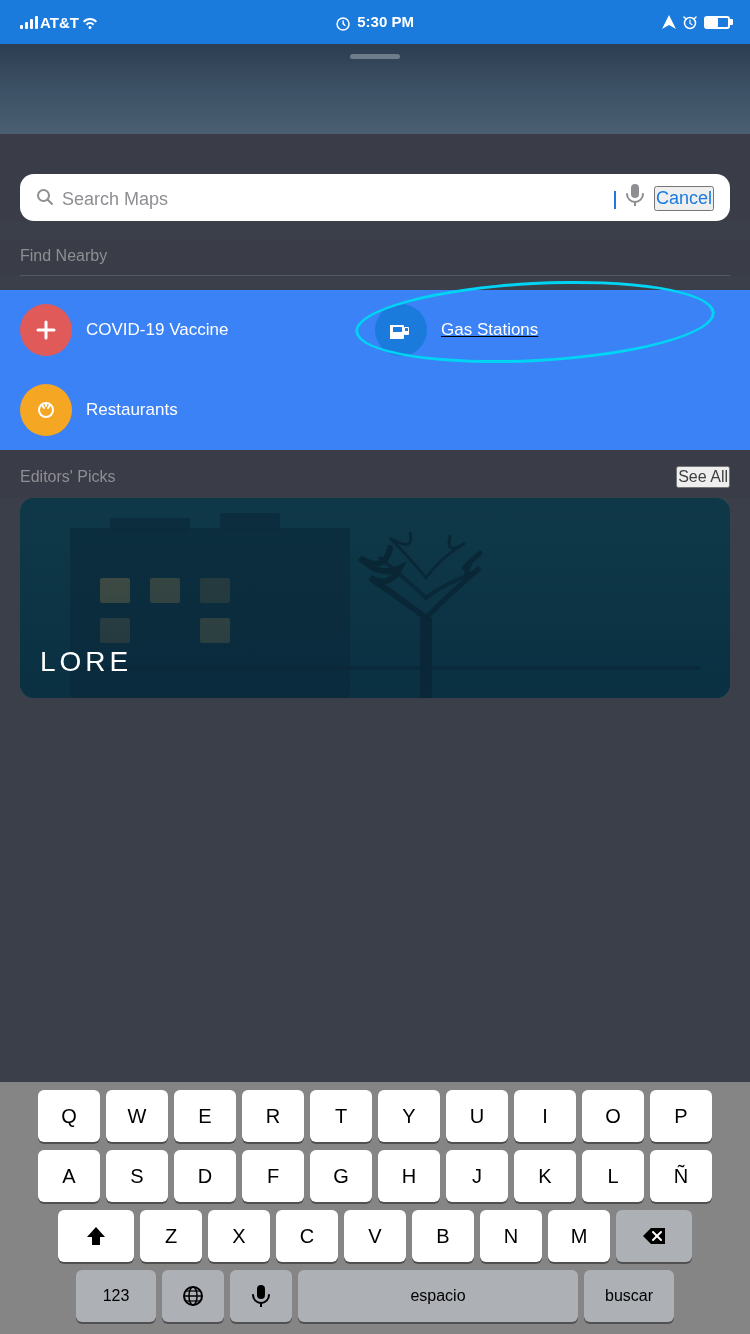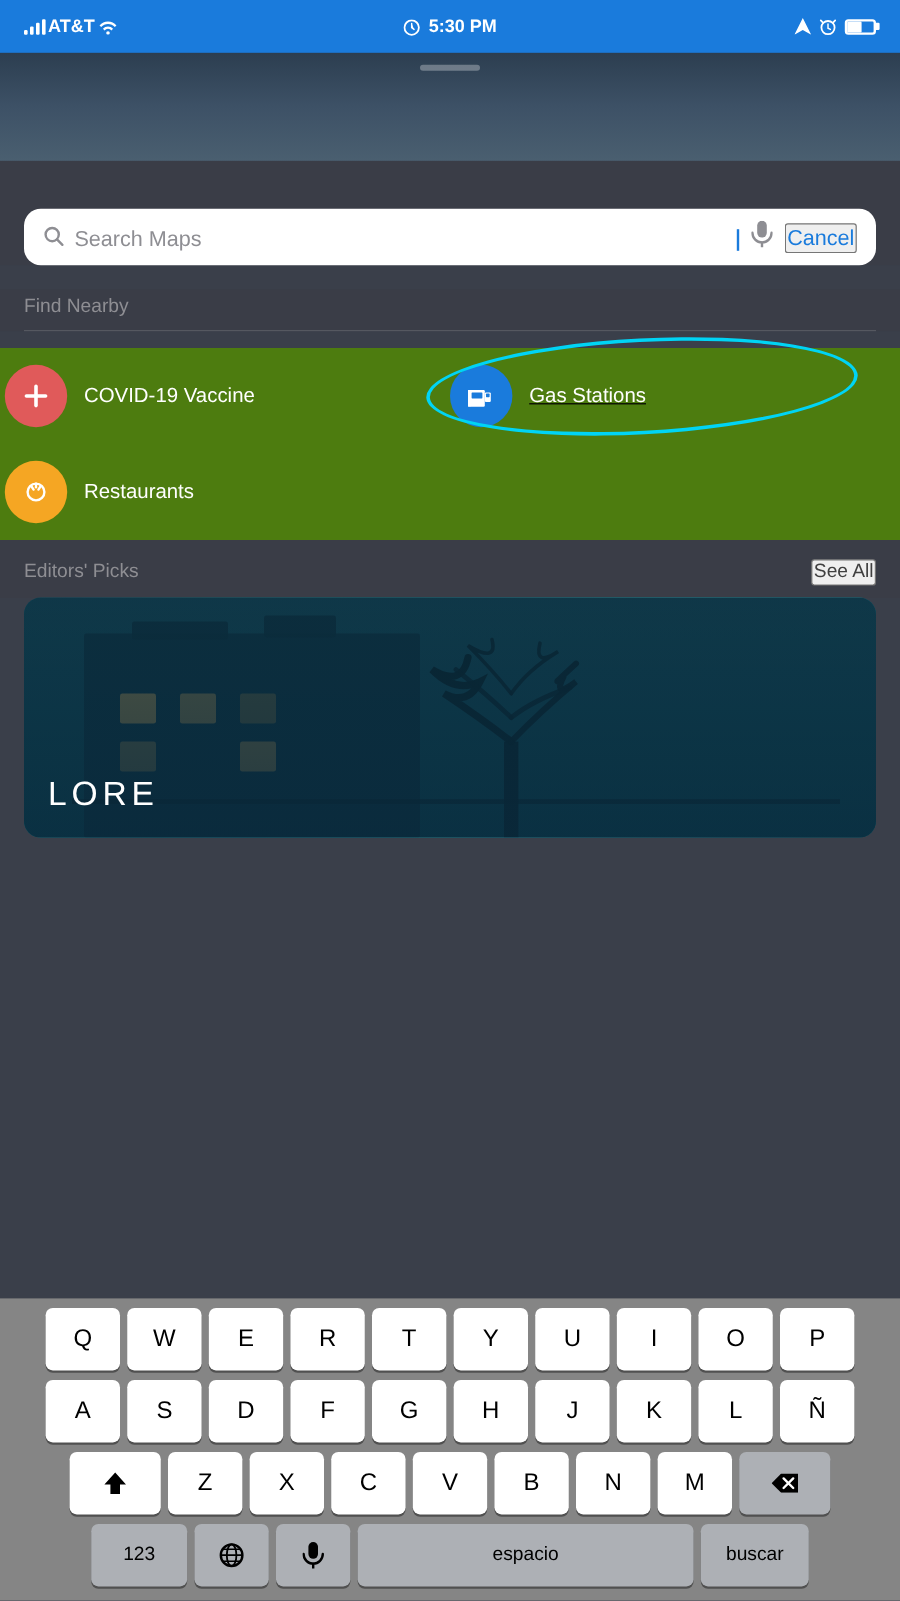--- a/index.html
+++ b/index.html
@@ -165,22 +165,22 @@
       height: 1px;
       background: #555860;
       margin-bottom: 14px;
     }
 
     
     .nearby-grid {
       display: grid;
       grid-template-columns: 1fr 1fr;
       gap: 0;
-      background: #4d7c0f;
-      padding: 0 4px;
+      background: #3b82f6;
+      padding: 0 20px;
     }
     .nearby-item {
       display: flex;
       align-items: center;
       gap: 14px;
       padding: 14px 0;
     }
     .nearby-icon {
       width: 52px;
       height: 52px;

